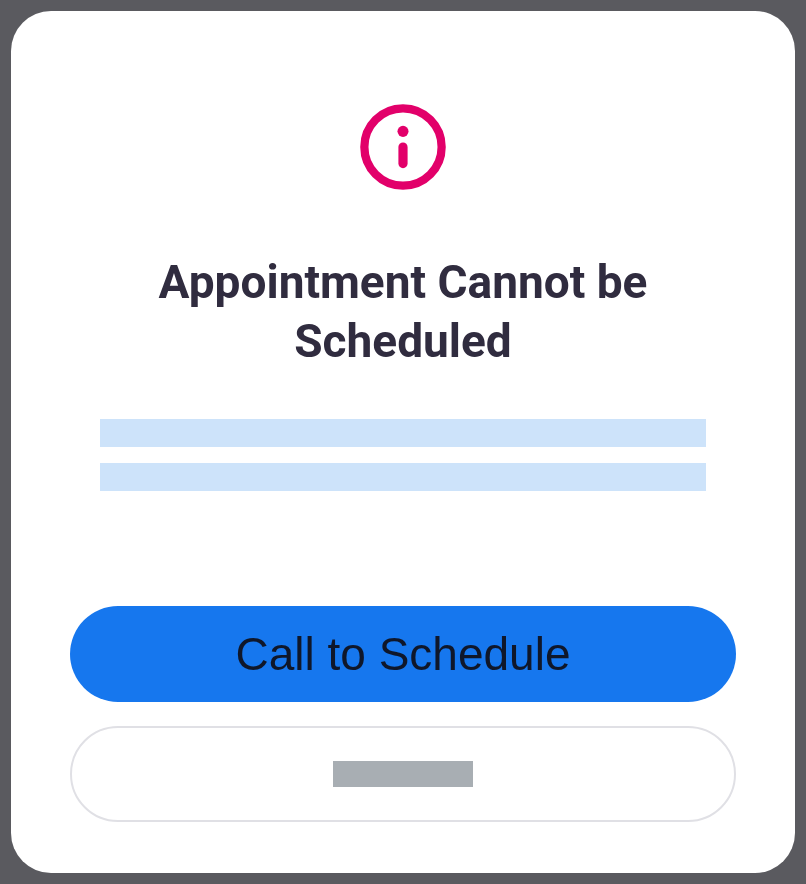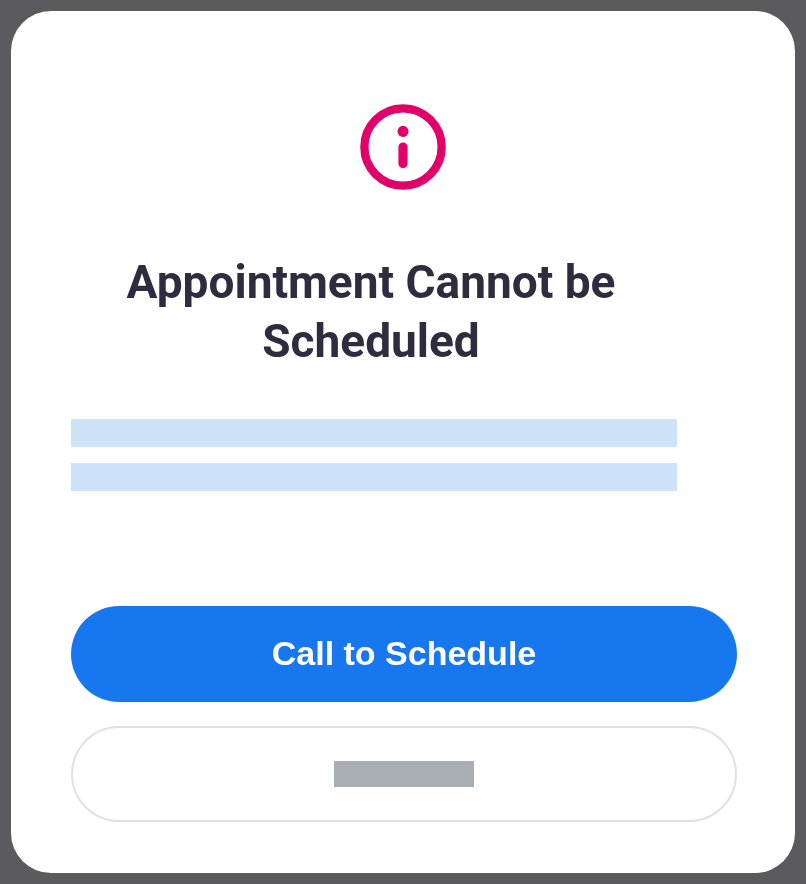--- a/index.html
+++ b/index.html
@@ -17,20 +17,21 @@
       justify-content: center;
     }
     .card {
       width: 784px;
       height: 862px;
       background: #ffffff;
       border-radius: 40px;
       padding: 90px 60px 50px 60px;
       display: flex;
       flex-direction: column;
+      align-items: center;
     }
     .icon-wrap {
       display: flex;
       justify-content: center;
       margin-bottom: 56px;
     }
     .info-icon {
       width: 92px;
       height: 92px;
     }
@@ -51,25 +52,25 @@
       margin-bottom: 115px;
     }
     .placeholder-line {
       height: 28px;
       background: #cde3fa;
     }
     .btn-primary {
       width: 666px;
       height: 96px;
       background: #1677ee;
-      color: #ffffff;
+      color: #0f172a;
       border: none;
       border-radius: 48px;
-      font-size: 34px;
-      font-weight: 700;
+      font-size: 46px;
+      font-weight: 400;
       cursor: pointer;
       margin-bottom: 24px;
     }
     .btn-secondary {
       width: 666px;
       height: 96px;
       background: #ffffff;
       border: 2px solid #e0e0e5;
       border-radius: 48px;
       cursor: pointer;

